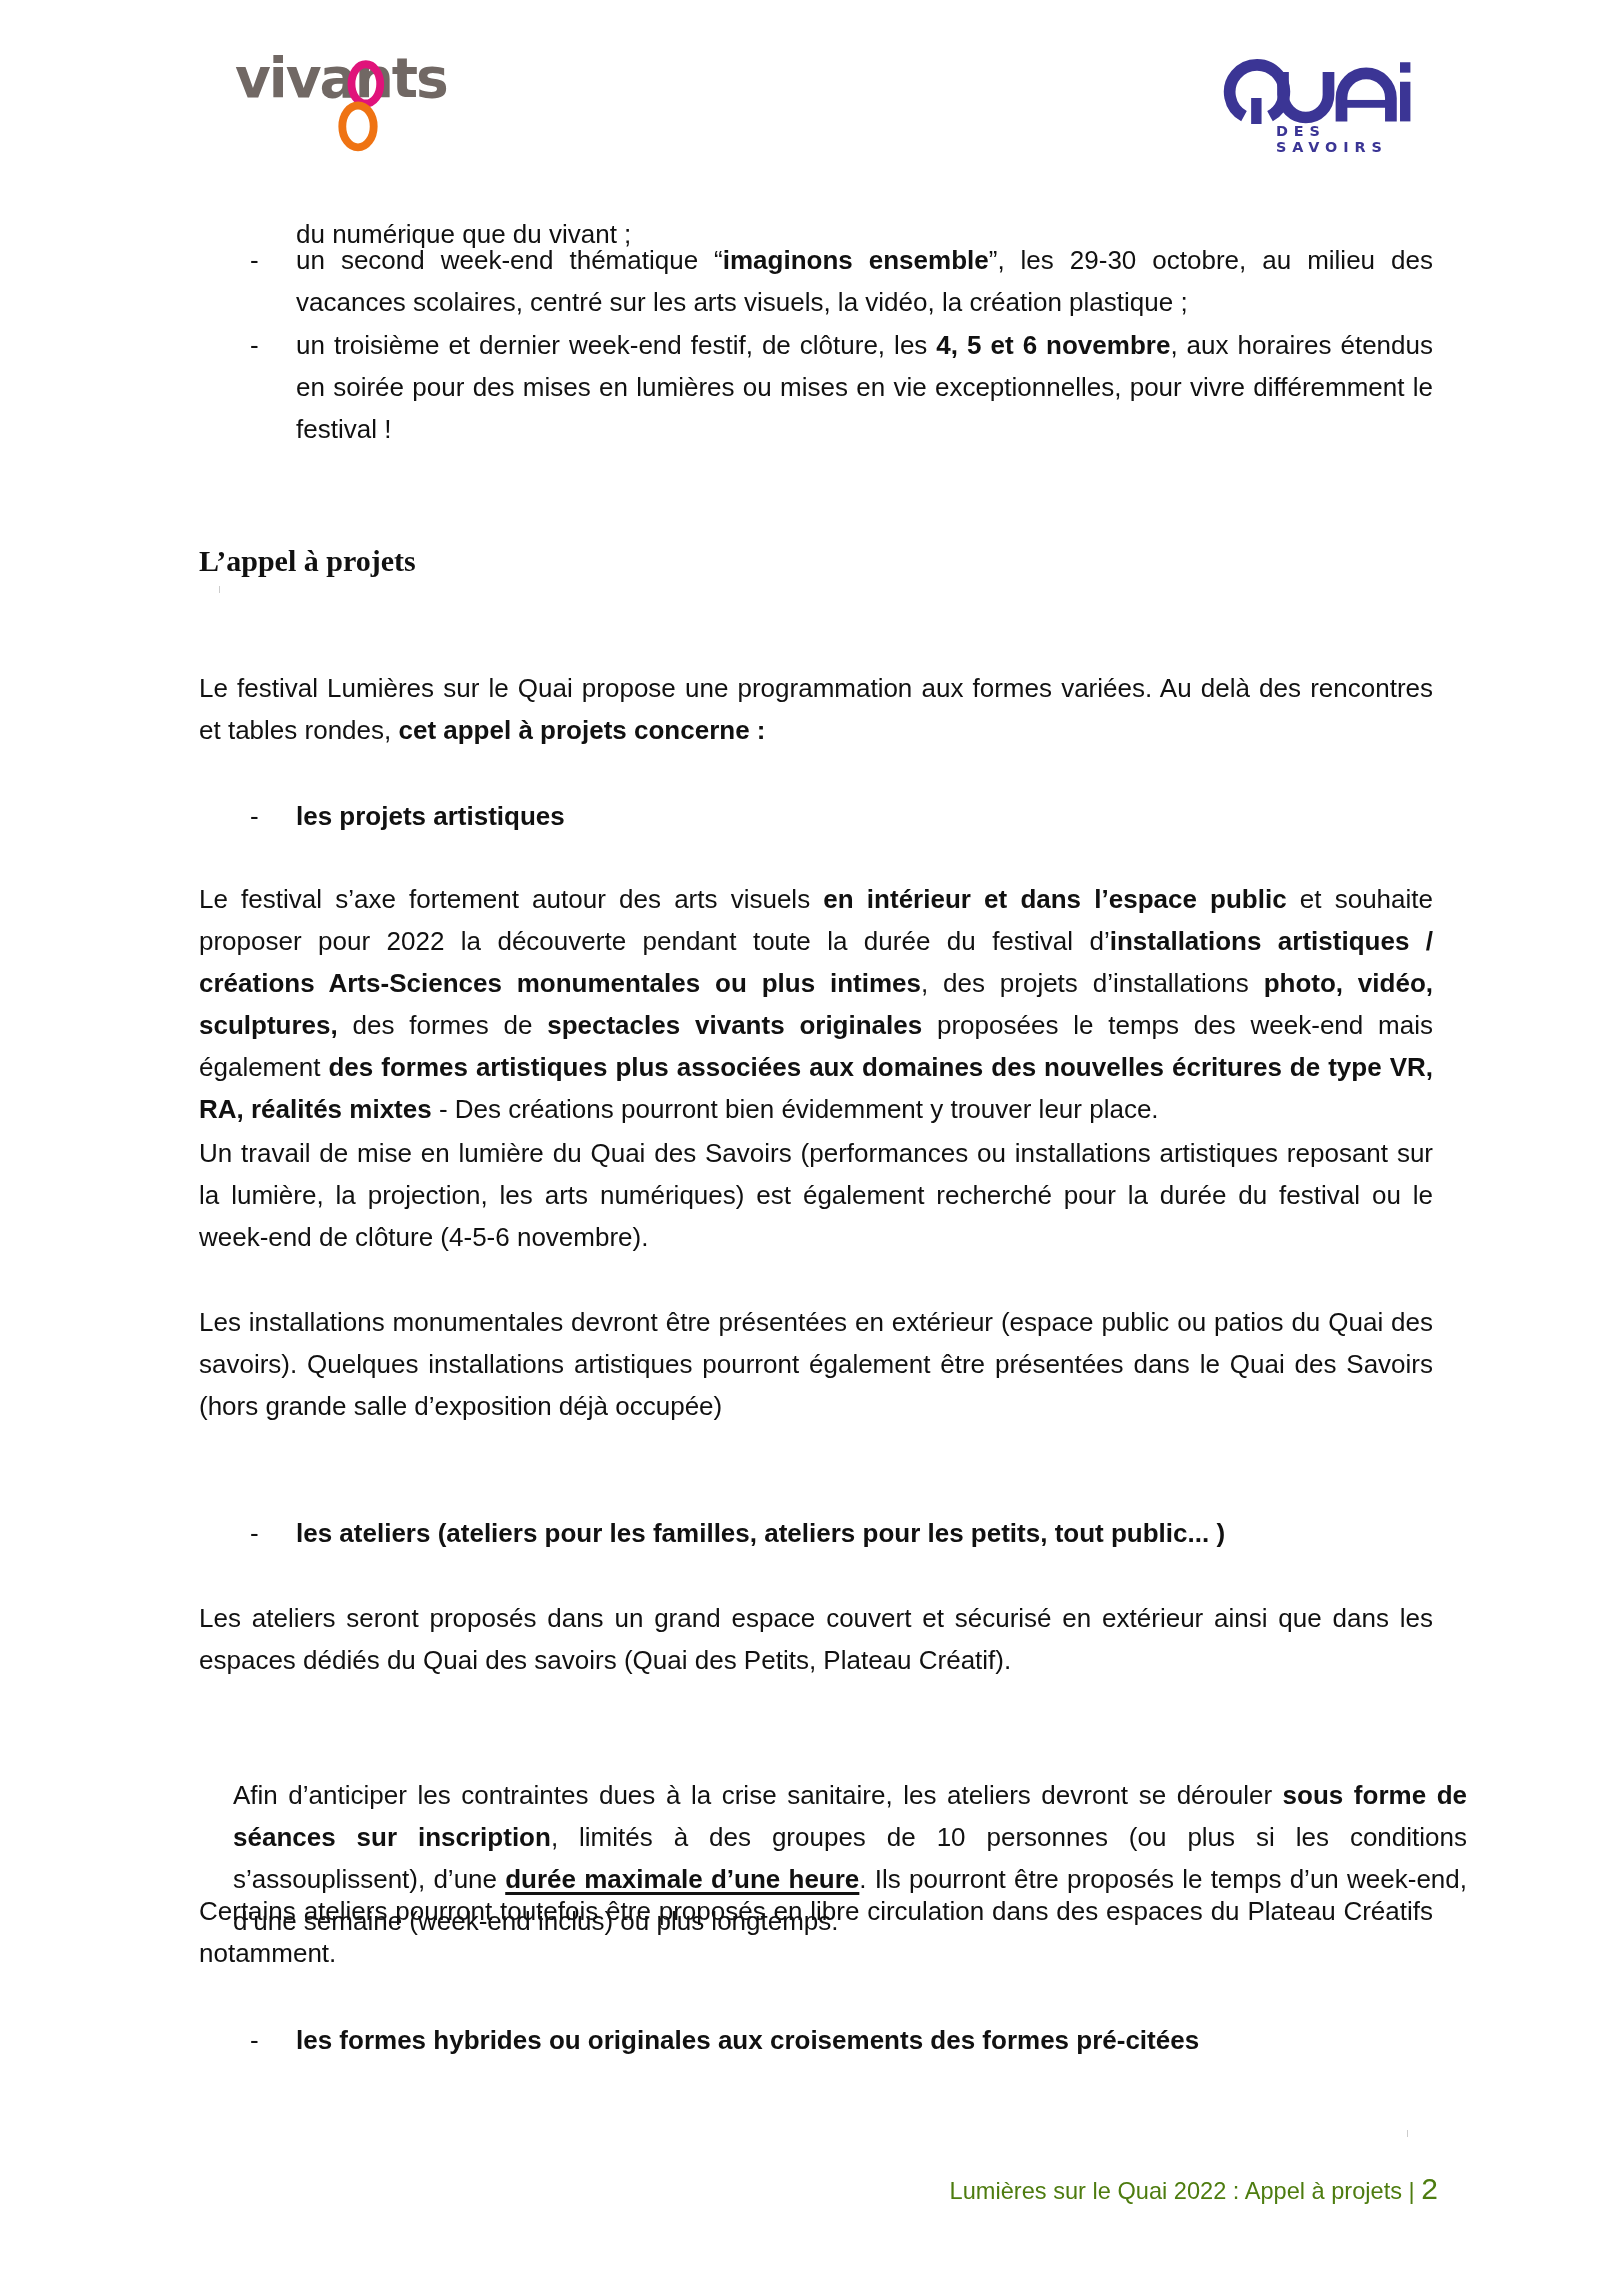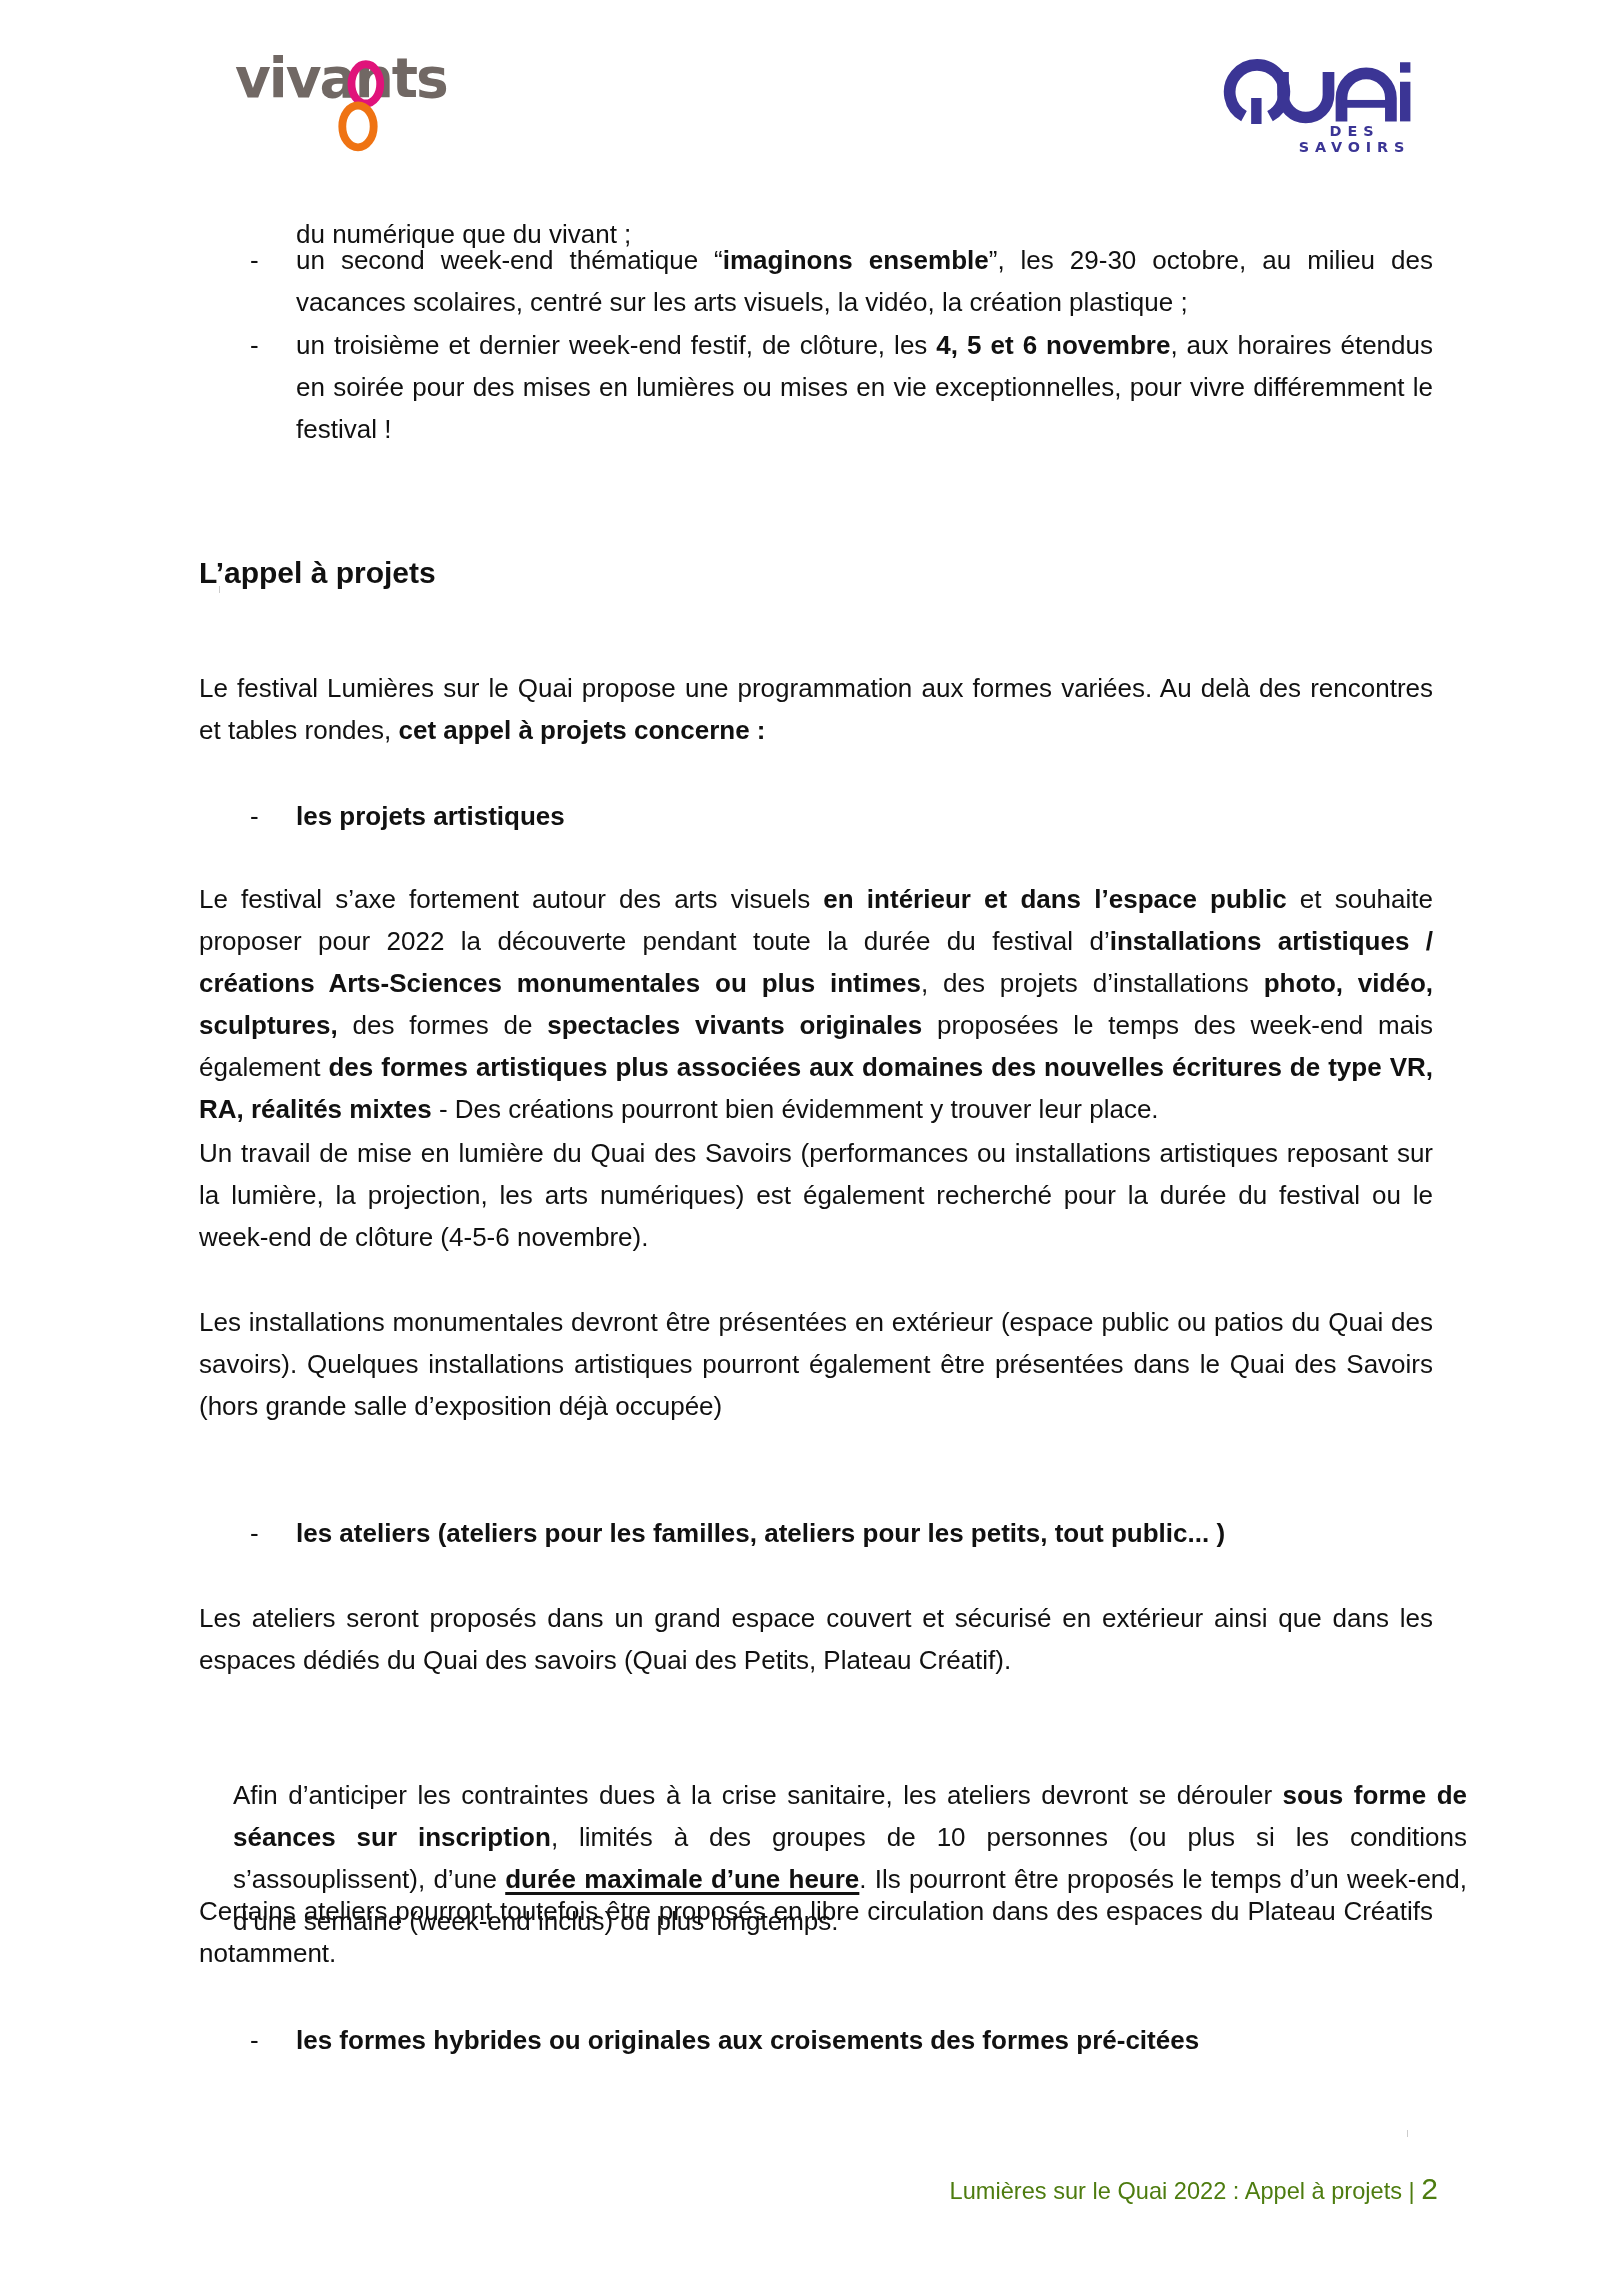--- a/index.html
+++ b/index.html
@@ -7,27 +7,27 @@
     width: 1623px; height: 2295px; position: relative; overflow: hidden;
     font-family: "Liberation Sans", sans-serif; color: #111;
   }
   .logo-tm { position: absolute; left: 137px; top: 51px; width: 340px; height: 105px; }
   .logo-tm .w { position: absolute; font-family: "DejaVu Sans", sans-serif; font-weight: bold; color: #716864; letter-spacing: -2px; }
   .logo-tm .l1 { left: 98px; top: 0px; font-size: 55px; line-height: 55px; }
   .logo-tm .l2 { left: 0px; top: 41px; font-size: 55px; line-height: 55px; }
   .logo-tm svg { position: absolute; left: 0; top: 0; }
 
   .logo-quai { position: absolute; left: 1211px; top: 59px; width: 222px; height: 85px; }
-  .logo-quai .qd { position: absolute; left: 65px; top: 64px; font-family: "DejaVu Sans", sans-serif; font-weight: bold; font-size: 14.4px; letter-spacing: 5.9px; color: #3b3595; text-align: center; }
+  .logo-quai .qd { position: absolute; left: 65px; top: 64px; font-family: "DejaVu Sans", sans-serif; font-weight: bold; font-size: 14.4px; letter-spacing: 5.9px; color: #3b3595; }
   .p { position: absolute; left: 199px; width: 1234px; font-family: "Liberation Sans Narrow", "Liberation Sans", sans-serif; font-size: 26px; line-height: 42px; text-align: justify; text-align-last: left; }
   .p.ind { left: 296px; width: 1137px; }
   .dash { position: absolute; left: 250px; font-family: "Liberation Sans", sans-serif; font-size: 26px; line-height: 42px; }
   b { font-weight: bold; }
   u { text-decoration: underline; text-decoration-thickness: 2.6px; text-underline-offset: 3.9px; }
-  .h2 { position: absolute; left: 199px; font-family: Liberation Sans, sans-serif; font-weight: bold; font-size: 30px; line-height: 42px; margin-top: 12px; }
+  .h2 { position: absolute; left: 199px; font-family: Liberation Serif, serif; font-weight: bold; font-size: 30px; line-height: 42px; }
   .footer { position: absolute; right: 185px; top: 2172px; font-family: Liberation Sans, sans-serif; font-size: 23.6px; color: #4d7c0f; }
   .footer .pg { font-size: 30px; }
   .tick { position: absolute; width: 1.3px; height: 6.5px; background: #ccc; }
 </style>
 </head>
 <body>
 
 <div class="logo-tm">
   <span class="w l1">vivants</span>
   <svg width="340" height="105" viewBox="0 0 520 160">

